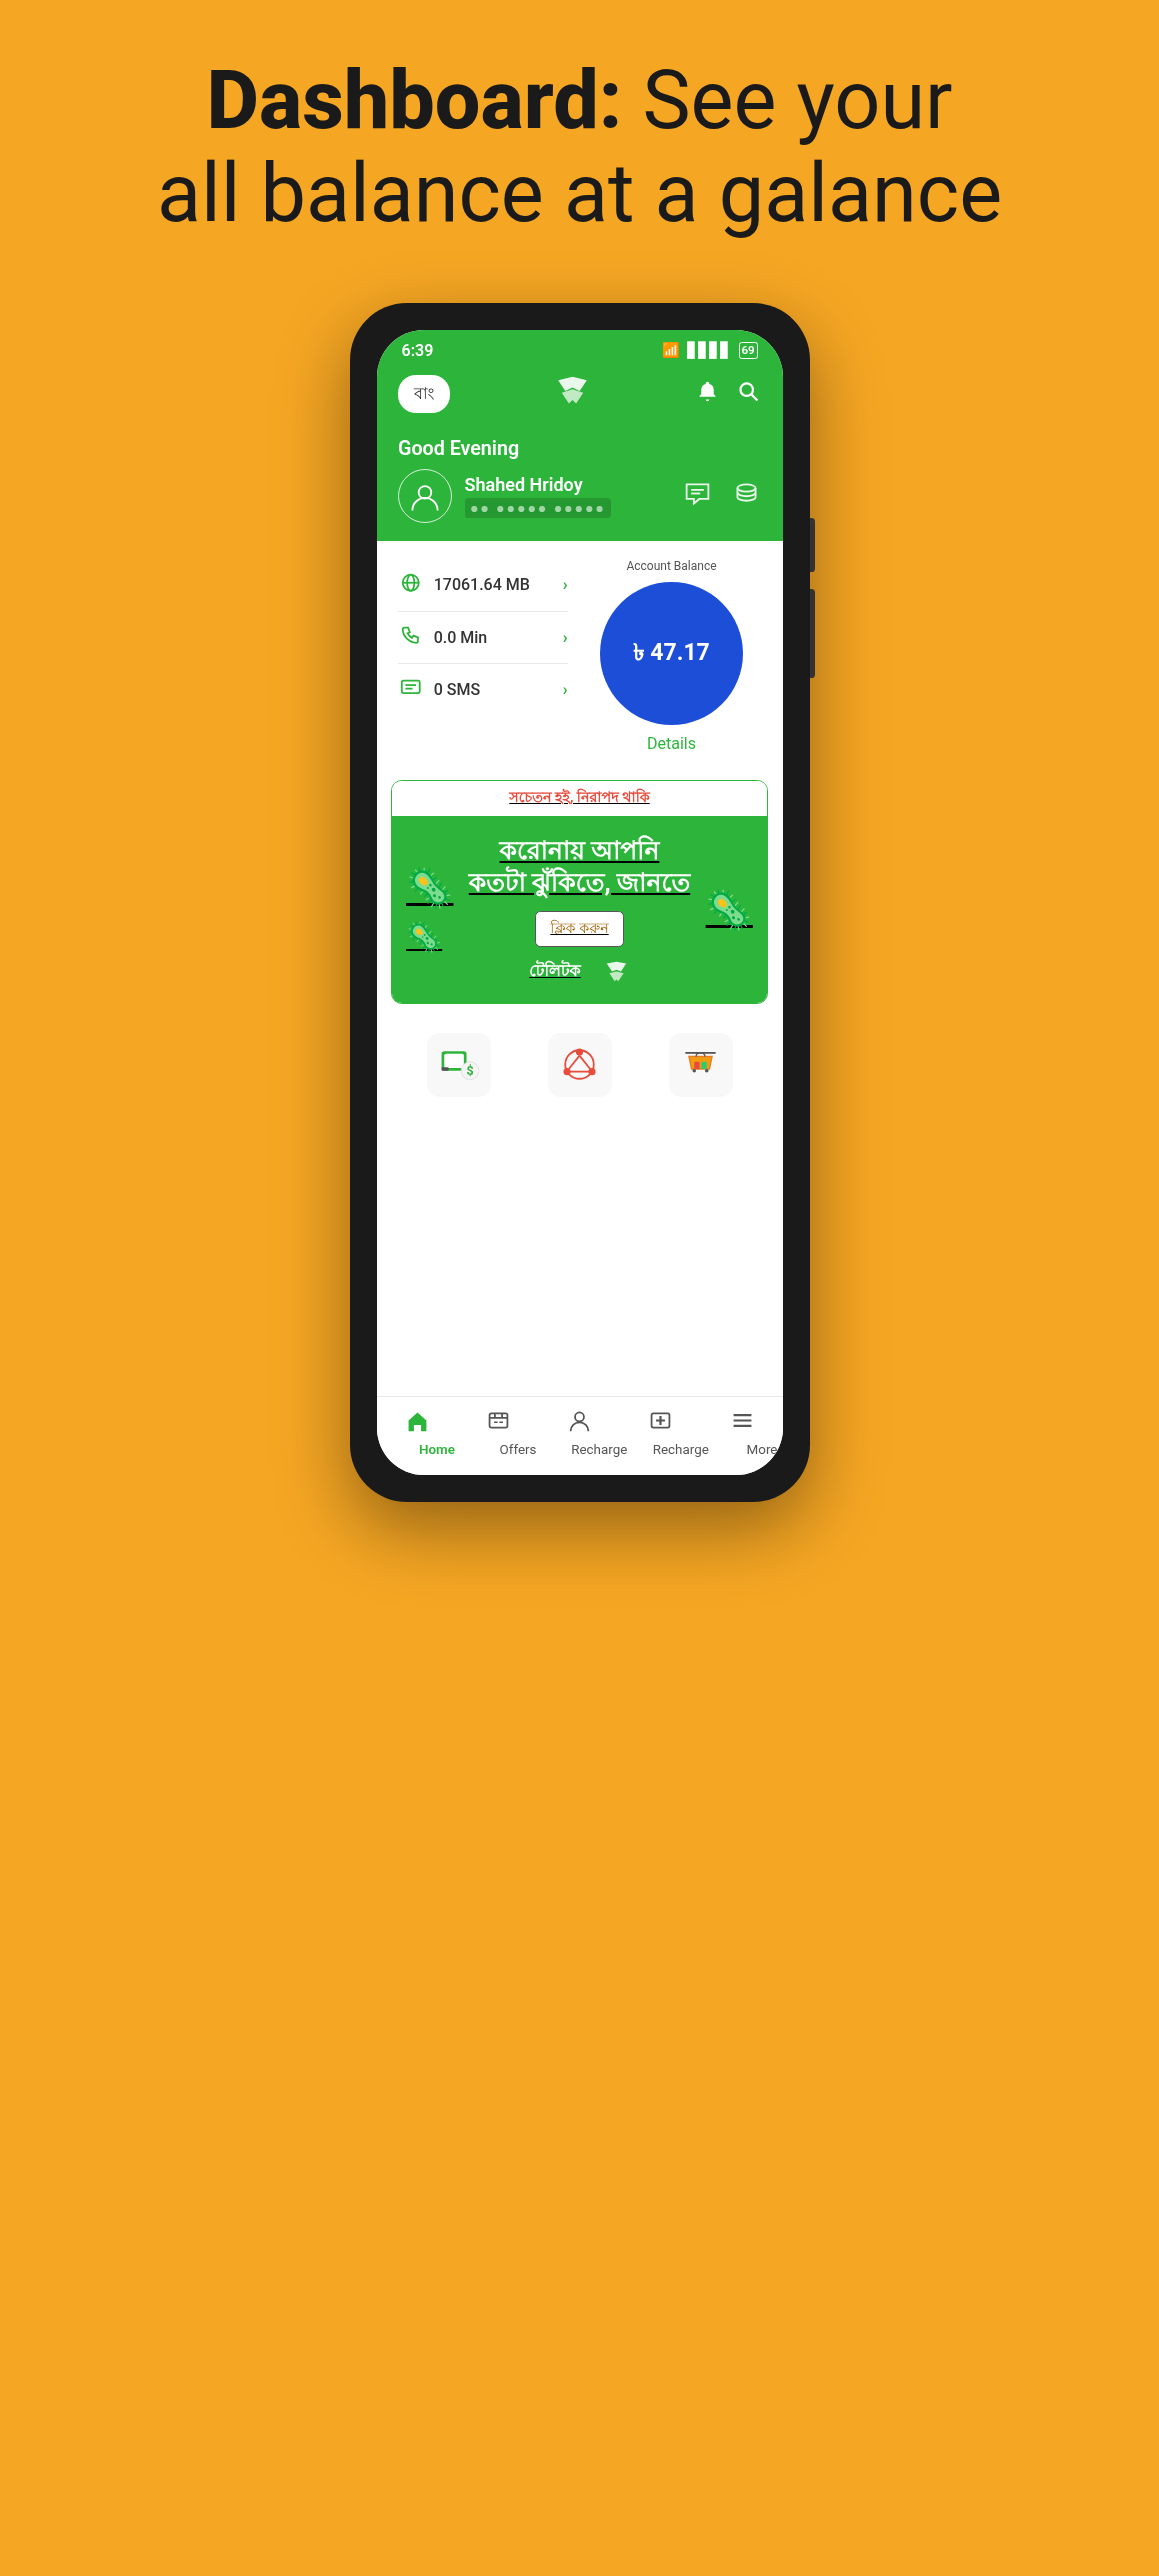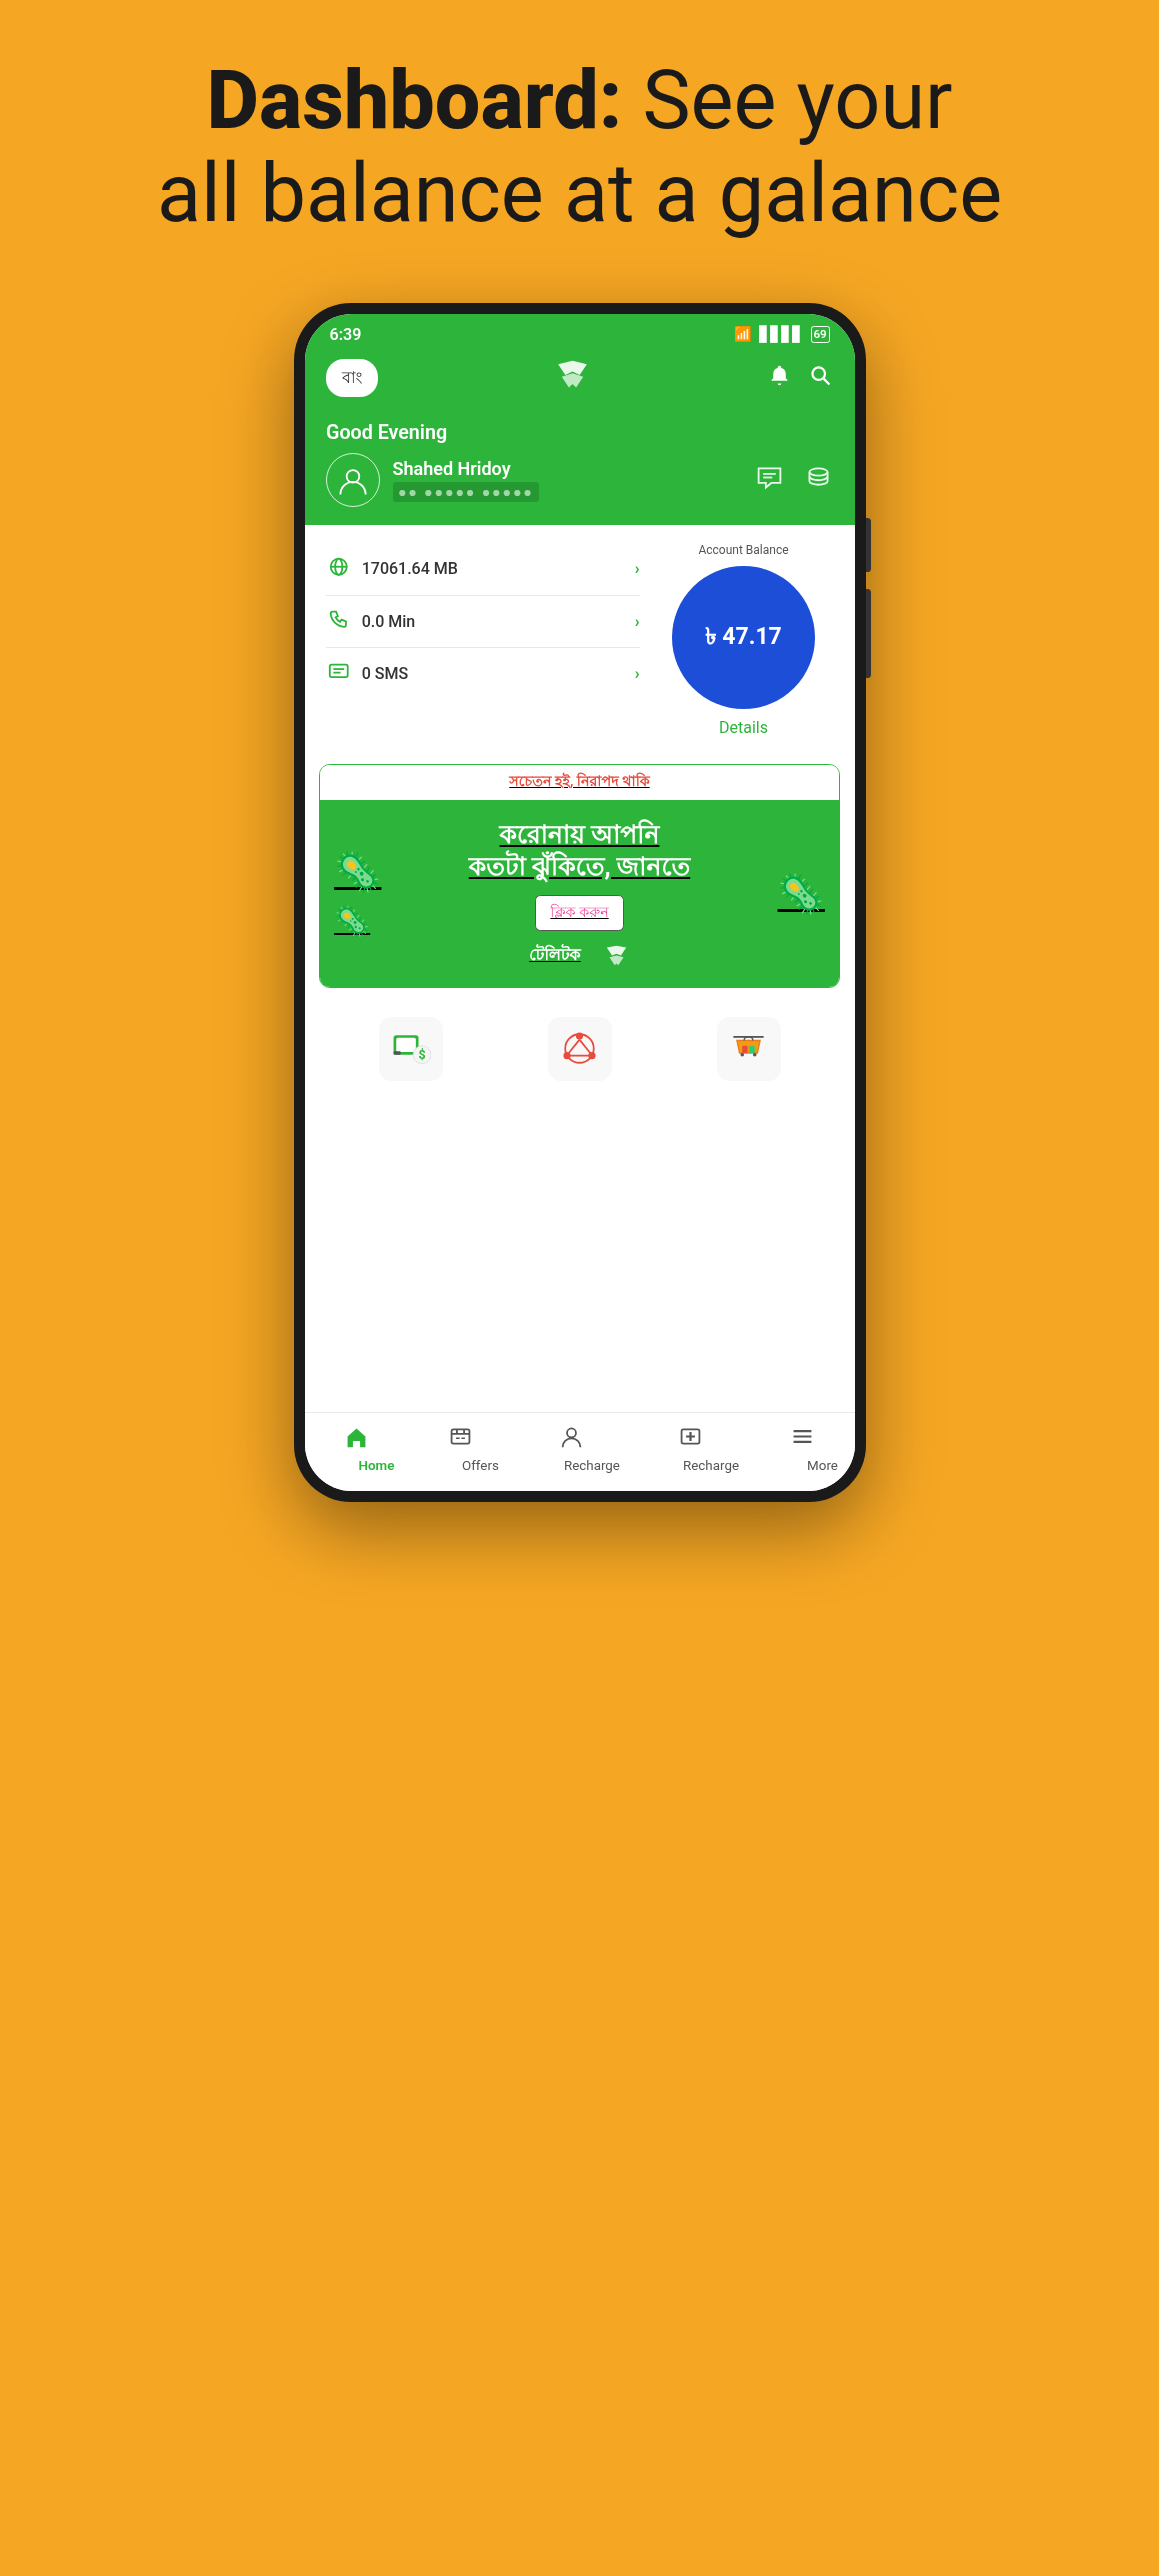--- a/index.html
+++ b/index.html
@@ -25,25 +25,25 @@
       line-height: 1.15;
       font-weight: 400;
     }
 
     .page-header h1 strong {
       font-weight: 800;
     }
 
     
     .phone-frame {
-      width: 572px;
+      width: 460px;
       height: 1199px;
       background: #1a1a1a;
       border-radius: 57px;
-      padding: 11px;
+      padding: 27px;
       box-shadow: 0 27px 72px rgba(0,0,0,0.4);
       position: relative;
       margin-top: 27px;
     }
 
     .phone-screen {
       width: 100%;
       height: 100%;
       background: #ffffff;
       border-radius: 47px;
@@ -300,21 +300,21 @@
 
     .banner-title {
       font-size: 25px;
       font-weight: 700;
       line-height: 1.3;
       margin-bottom: 10.7px;
     }
 
     .banner-btn {
       background: white;
-      color: #ec4899;
+      color: #a16207;
       border: 1.8px solid #555;
       border-radius: 5.4px;
       padding: 5.4px 14.3px;
       font-size: 14.3px;
       display: inline-block;
     }
 
     .banner-virus-right {
       font-size: 39px;
     }

